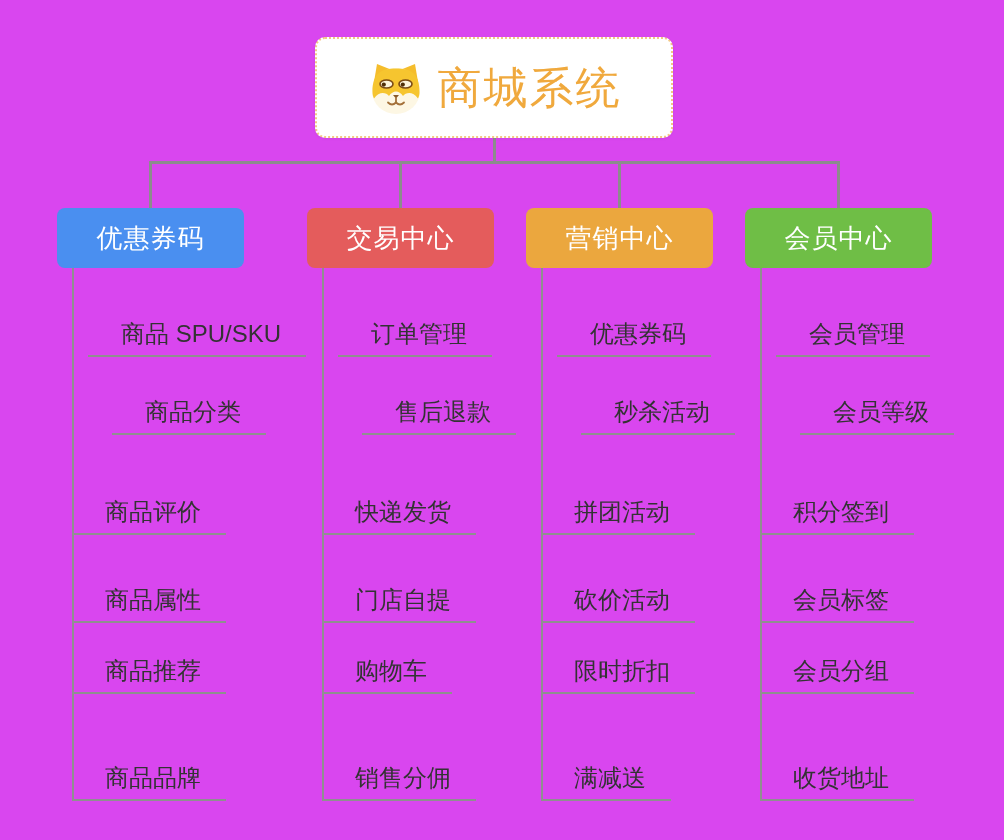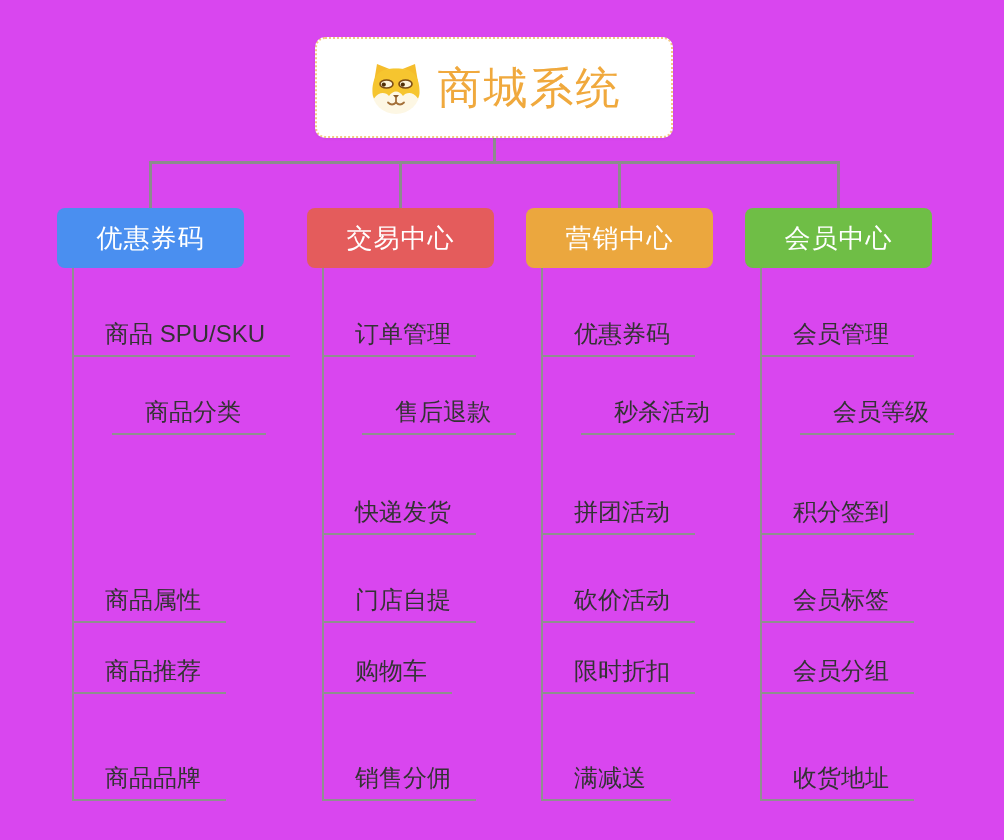--- a/index.html
+++ b/index.html
@@ -41,21 +41,21 @@
   
   .col { position:absolute; top:268px; width:260px; height:535px; }
   .c0 { left:72px; } .c1 { left:322px; } .c2 { left:541px; } .c3 { left:760px; }
   .trunk { position:absolute; left:0; top:0; width:2px; height:533px; background:#8f8f8f; }
   .leaf {
     position:absolute; left:0; white-space:nowrap;
     font-size:24px; color:#333333; line-height:34px;
     padding:0 25px 4px 33px;
     border-bottom:2px solid #8f8f8f;
   }
-  .r0 { top:49px; } .r1 { top:127px;margin-left:40px; } .r2 { top:227px; }
+  .r0 { top:49px;margin-left:16px; } .r1 { top:127px;margin-left:40px; } .r2 { top:227px; }
   .r3 { top:315px; } .r4 { top:386px; } .r5 { top:493px; }
 </style>
 </head>
 <body>
 
 <div class="canvas">
 
   <div class="conn root-stub"></div>
   <div class="conn h-line"></div>
   <div class="conn drop drop-0"></div>
@@ -95,20 +95,21 @@
     <span>营销中心</span>
   </div>
   <div class="branch b3" style="background: rgb(111, 190, 70);">
     <span>会员中心</span>
   </div>
 
   <div class="col c0">
     <div class="trunk"></div>
     <div class="leaf r0">商品 SPU/SKU</div>
     <div class="leaf r1">商品分类</div>
+    <div class="leaf r2">商品评价</div>
     <div class="leaf r3">商品属性</div>
     <div class="leaf r4">商品推荐</div>
     <div class="leaf r5">商品品牌</div>
   </div>
 
   <div class="col c1">
     <div class="trunk"></div>
     <div class="leaf r0">订单管理</div>
     <div class="leaf r1">售后退款</div>
     <div class="leaf r2">快递发货</div>

